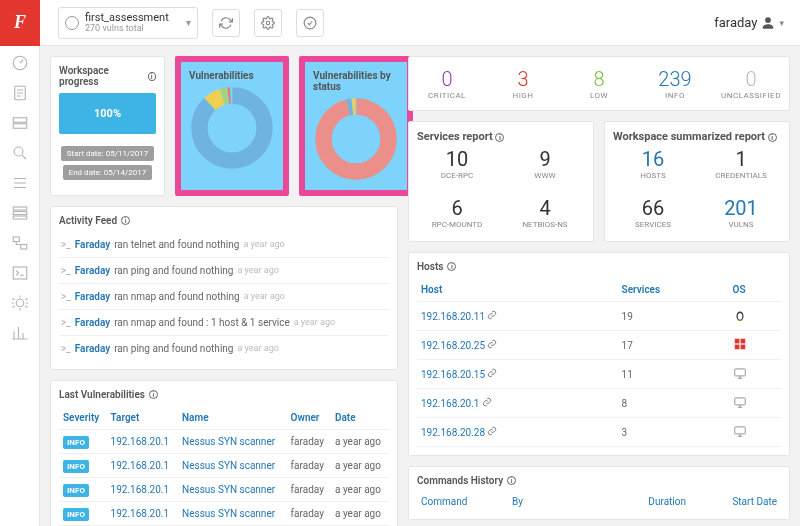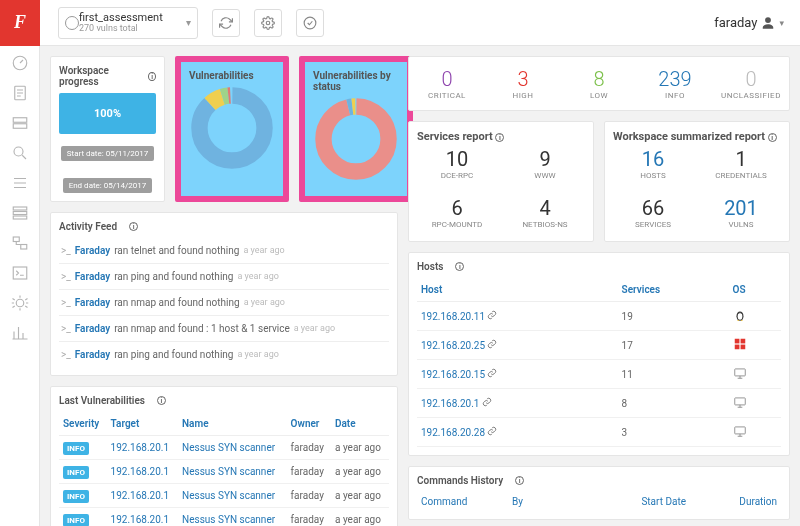--- a/index.html
+++ b/index.html
@@ -1,41 +1,41 @@
 <!DOCTYPE html>
 <html><head>
 <meta charset="utf-8">
 <style>
 *{box-sizing:border-box;margin:0;padding:0;font-family:-apple-system,BlinkMacSystemFont,"Segoe UI",Roboto,Arial,sans-serif}
 body{background:#f2f2f2;color:#555;font-size:11px;width:800px;height:526px;overflow:hidden}
 .topbar{height:46px;background:#fff;display:flex;align-items:center;gap:8px;padding:0 10px 0 0;border-bottom:1px solid #e5e5e5}
 .logo{width:40px;height:46px;background:#e2362f;display:flex;align-items:center;justify-content:center;color:#fff;font-weight:900;font-size:18px;font-style:italic;font-family:Georgia,serif}
-.ws-select{margin-left:10px;width:140px;height:32px;border:1px solid #ddd;border-radius:3px;background:#fff;display:flex;align-items:center;padding:0 6px;}
+.ws-select{margin-left:10px;width:140px;height:32px;border:1px solid #ddd;border-radius:3px;background:#fff;display:flex;align-items:center;padding:0 6px;gap:6px}
 .ws-select .ball{width:14px;height:14px;border:1px solid #999;border-radius:50%;display:inline-block}
 .ws-select .txt{flex:1;display:flex;flex-direction:column;line-height:1.1}
 .ws-select .title{font-size:11px;color:#333}
 .ws-select .subtitle{font-size:9px;color:#999}
 .ws-select .chev{color:#999;font-size:10px}
 .tool-btn{width:28px;height:28px;border:1px solid #ddd;border-radius:3px;background:#fff;display:flex;align-items:center;justify-content:center;color:#888;margin-left:6px}
 .spacer{flex:1}
 .user{display:flex;align-items:center;gap:4px;color:#333;font-size:13px;padding-right:6px}
 .user svg{width:14px;height:14px;fill:#555}
 .layout{display:flex;height:480px}
 .siderail{width:40px;background:#fff;border-right:1px solid #e5e5e5;display:flex;flex-direction:column;align-items:center;padding-top:8px;gap:12px}
 .siderail .ic{width:18px;height:18px;color:#b4b4b4}
 .content{flex:1;display:flex;gap:10px;padding:10px;overflow:auto}
 .col{display:flex;flex-direction:column;gap:10px}
 .col-left{width:348px}
 .col-right{flex:1}
 .card{background:#fff;border:1px solid #e5e5e5;border-radius:2px;padding:8px}
-.card h4{font-size:10px;color:#555;font-weight:600;margin-bottom:6px;display:flex;align-items:center;gap:12px}
+.card h4{font-size:10px;color:#555;font-weight:600;margin-bottom:6px;display:flex;align-items:center;gap:4px}
 .info-ic{display:inline-block;width:9px;height:9px;border:1px solid #666;border-radius:50%;font-size:7px;text-align:center;line-height:8px;color:#666}
 .row{display:flex;gap:10px}
 .ws-card{flex:1}
-.dates{display:flex;flex-direction:column;gap:17px;align-items:center}
+.dates{display:flex;flex-direction:column;gap:4px;align-items:center}
 .dates span{background:#9e9e9e;color:#fff;font-size:8px;padding:3px 6px;border-radius:2px}
 .pbar{background:#3eb3e5;color:#fff;text-align:center;padding:14px 0;font-weight:700;border-radius:2px;margin-bottom:12px}
 .chart-card{flex:1;padding:8px;background:#7dd3fc;border:6px solid #ec4899;border-radius:2px}
 .chart-card h4{font-size:10px;margin-bottom:4px}
 .feed-item{border-bottom:1px solid #eee;padding:7px 2px;font-size:10px;color:#666;display:flex;gap:4px}
 .feed-item:last-child{border-bottom:none}
 .feed-item .chev{color:#aaa}
 .feed-item .u{color:#2577b5;font-weight:600}
 .feed-item .ago{color:#bbb;font-size:9px}
 .vuln-counts{display:flex;background:#fff;border:1px solid #e5e5e5;border-radius:2px}
@@ -421,19 +421,19 @@
   </div>
 
   <div class="card">
     <h4>
             <span>Commands History</span> 
             <span class="info-ic">i</span>
           </h4>
     <div class="ch-grid">
       <div>Command</div>
       <div>By</div>
+      <div style="text-align:right">Duration</div>
       <div style="text-align:right">Start Date</div>
-      <div style="text-align:right">Duration</div>
     </div>
   </div>
 </div>
 </div>
 </div>
 
 </body></html>

